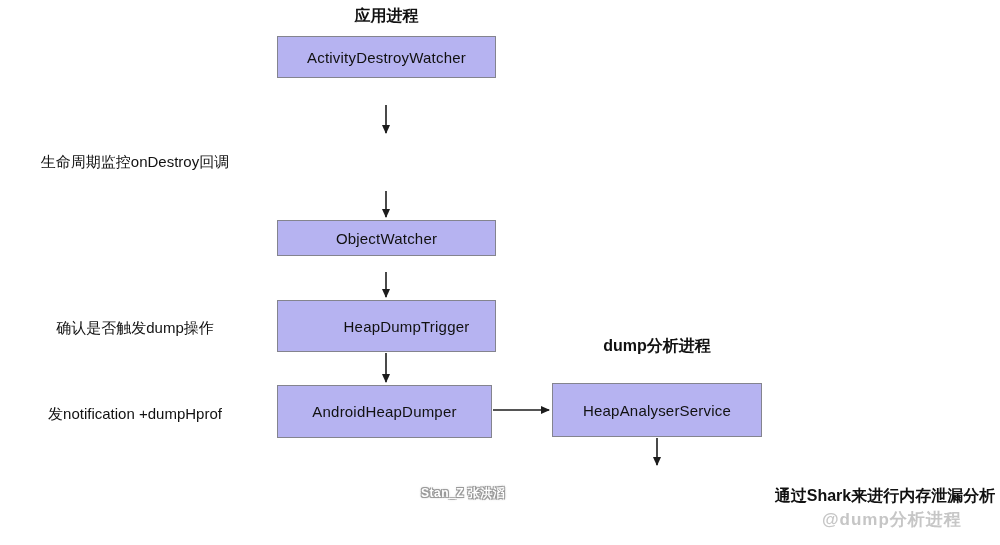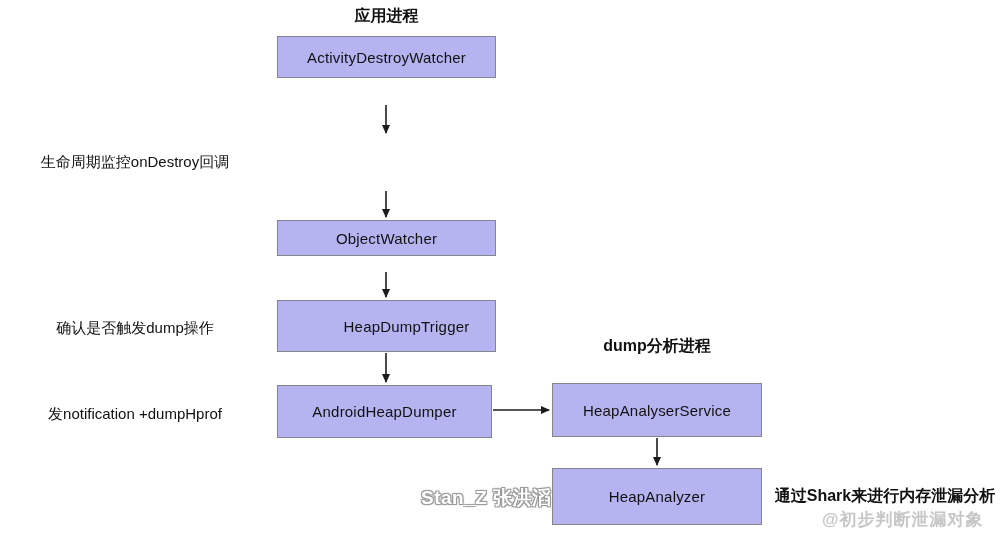--- a/index.html
+++ b/index.html
@@ -47,21 +47,21 @@
     line-height:1.4;
   }
   .annotation.bold{font-weight:600;font-size:16px;}
   .arrow-layer{
     position:absolute;
     left:0;top:0;width:1000px;height:545px;
     pointer-events:none;
   }
   .badge{
     position:absolute;
-    font-size:19px;
+    font-size:12px;
     font-weight:700;
     color:#ffffff;
     letter-spacing:.5px;
     text-shadow:
       -1px -1px 0 #9a9a9a, 1px -1px 0 #9a9a9a,
       -1px  1px 0 #9a9a9a, 1px  1px 0 #9a9a9a,
       0 0 3px #8a8a8a;
   }
   .watermark{
     position:absolute;
@@ -78,21 +78,20 @@
 
   <div class="proc-title" style="left:277px;top:6px;width:219px;">应用进程</div>
   <div class="proc-title" style="left:552px;top:336px;width:210px;">dump分析进程</div>
 
   <div class="node" style="left:277px;top:36px;width:219px;height:42px;">ActivityDestroyWatcher</div>
   <div class="node" style="left:277px;top:220px;width:219px;height:36px;">ObjectWatcher</div>
   <div class="node" style="left:277px;top:300px;width:219px;height:52px;padding-left:40px;">HeapDumpTrigger</div>
   <div class="node" style="left:277px;top:385px;width:215px;height:53px;">AndroidHeapDumper</div>
 
   <div class="node" style="left:552px;top:383px;width:210px;height:54px;text-align:right;">HeapAnalyserService</div>
-  <div class="node" style="left:552px;top:468px;width:210px;height:57px;">HeapAnalyzer</div>
 
   <div class="annotation" style="left:10px;top:151px;width:250px;">生命周期监控onDestroy回调</div>
   <div class="annotation" style="left:10px;top:317px;width:250px;">确认是否触发dump操作</div>
   <div class="annotation" style="left:10px;top:403px;width:250px;">发notification +dumpHprof</div>
 
   <div class="annotation bold" style="left:770px;top:485px;width:230px;">通过Shark来进行内存泄漏分析</div>
 
   <svg class="arrow-layer" viewBox="0 0 1000 545">
     <defs>
       <marker id="ah" markerWidth="9" markerHeight="8" refX="8" refY="4" orient="auto" markerUnits="userSpaceOnUse">
@@ -101,15 +100,15 @@
     </defs>
     <line x1="386" y1="105" x2="386" y2="133" stroke="#1c1c1c" stroke-width="1.6" marker-end="url(#ah)"></line>
     <line x1="386" y1="191" x2="386" y2="217" stroke="#1c1c1c" stroke-width="1.6" marker-end="url(#ah)"></line>
     <line x1="386" y1="272" x2="386" y2="297" stroke="#1c1c1c" stroke-width="1.6" marker-end="url(#ah)"></line>
     <line x1="386" y1="353" x2="386" y2="382" stroke="#1c1c1c" stroke-width="1.6" marker-end="url(#ah)"></line>
     <line x1="493" y1="410" x2="549" y2="410" stroke="#1c1c1c" stroke-width="1.6" marker-end="url(#ah)"></line>
     <line x1="657" y1="438" x2="657" y2="465" stroke="#1c1c1c" stroke-width="1.6" marker-end="url(#ah)"></line>
   </svg>
 
   <div class="badge" style="left:421px;top:485px;">Stan_Z 张洪滔</div>
-  <div class="watermark" style="left:822px;top:508px;">@初步判断泄漏对象</div>
+  <div class="watermark" style="left:822px;top:508px;">@dump分析进程</div>
 
 </div>
 
 </body></html>

